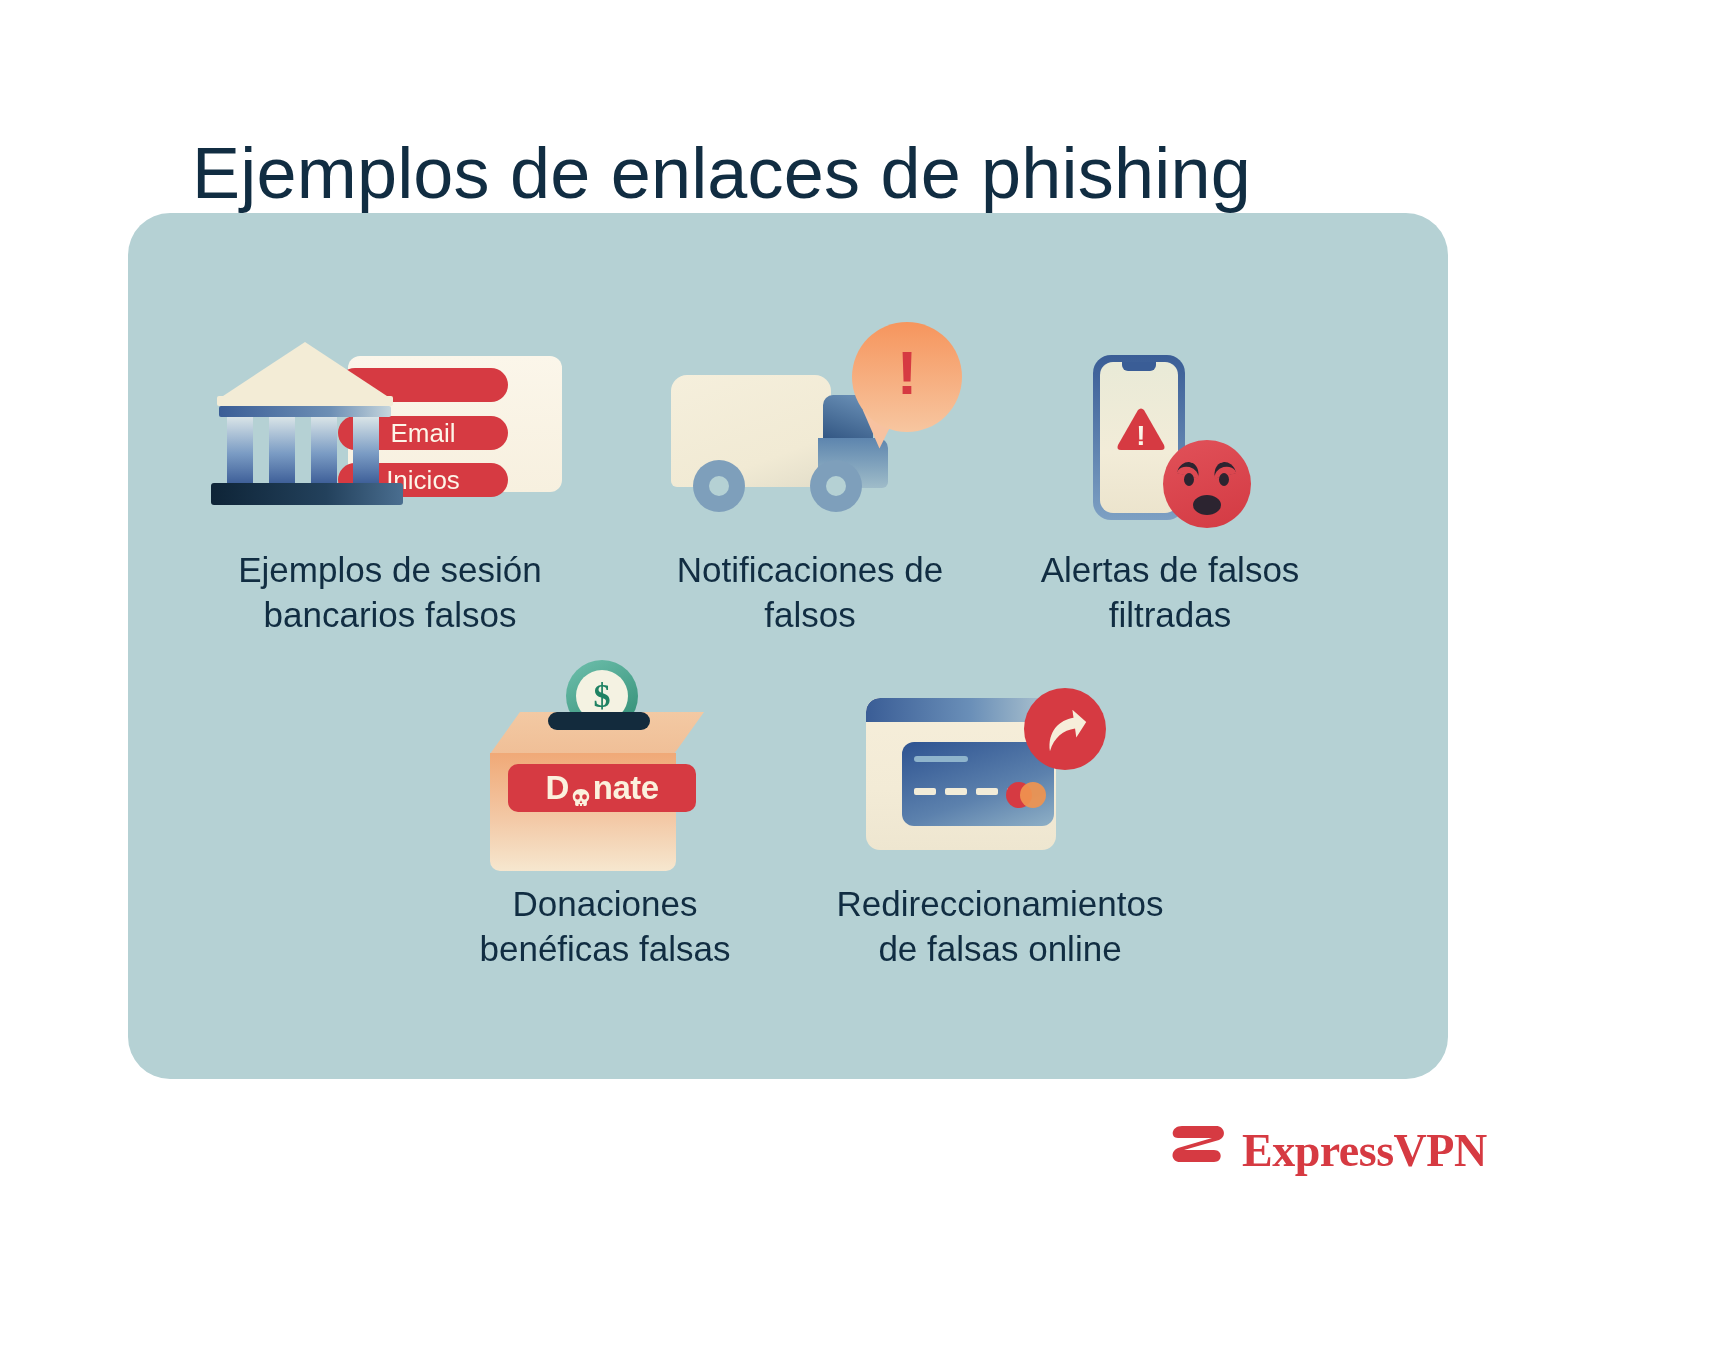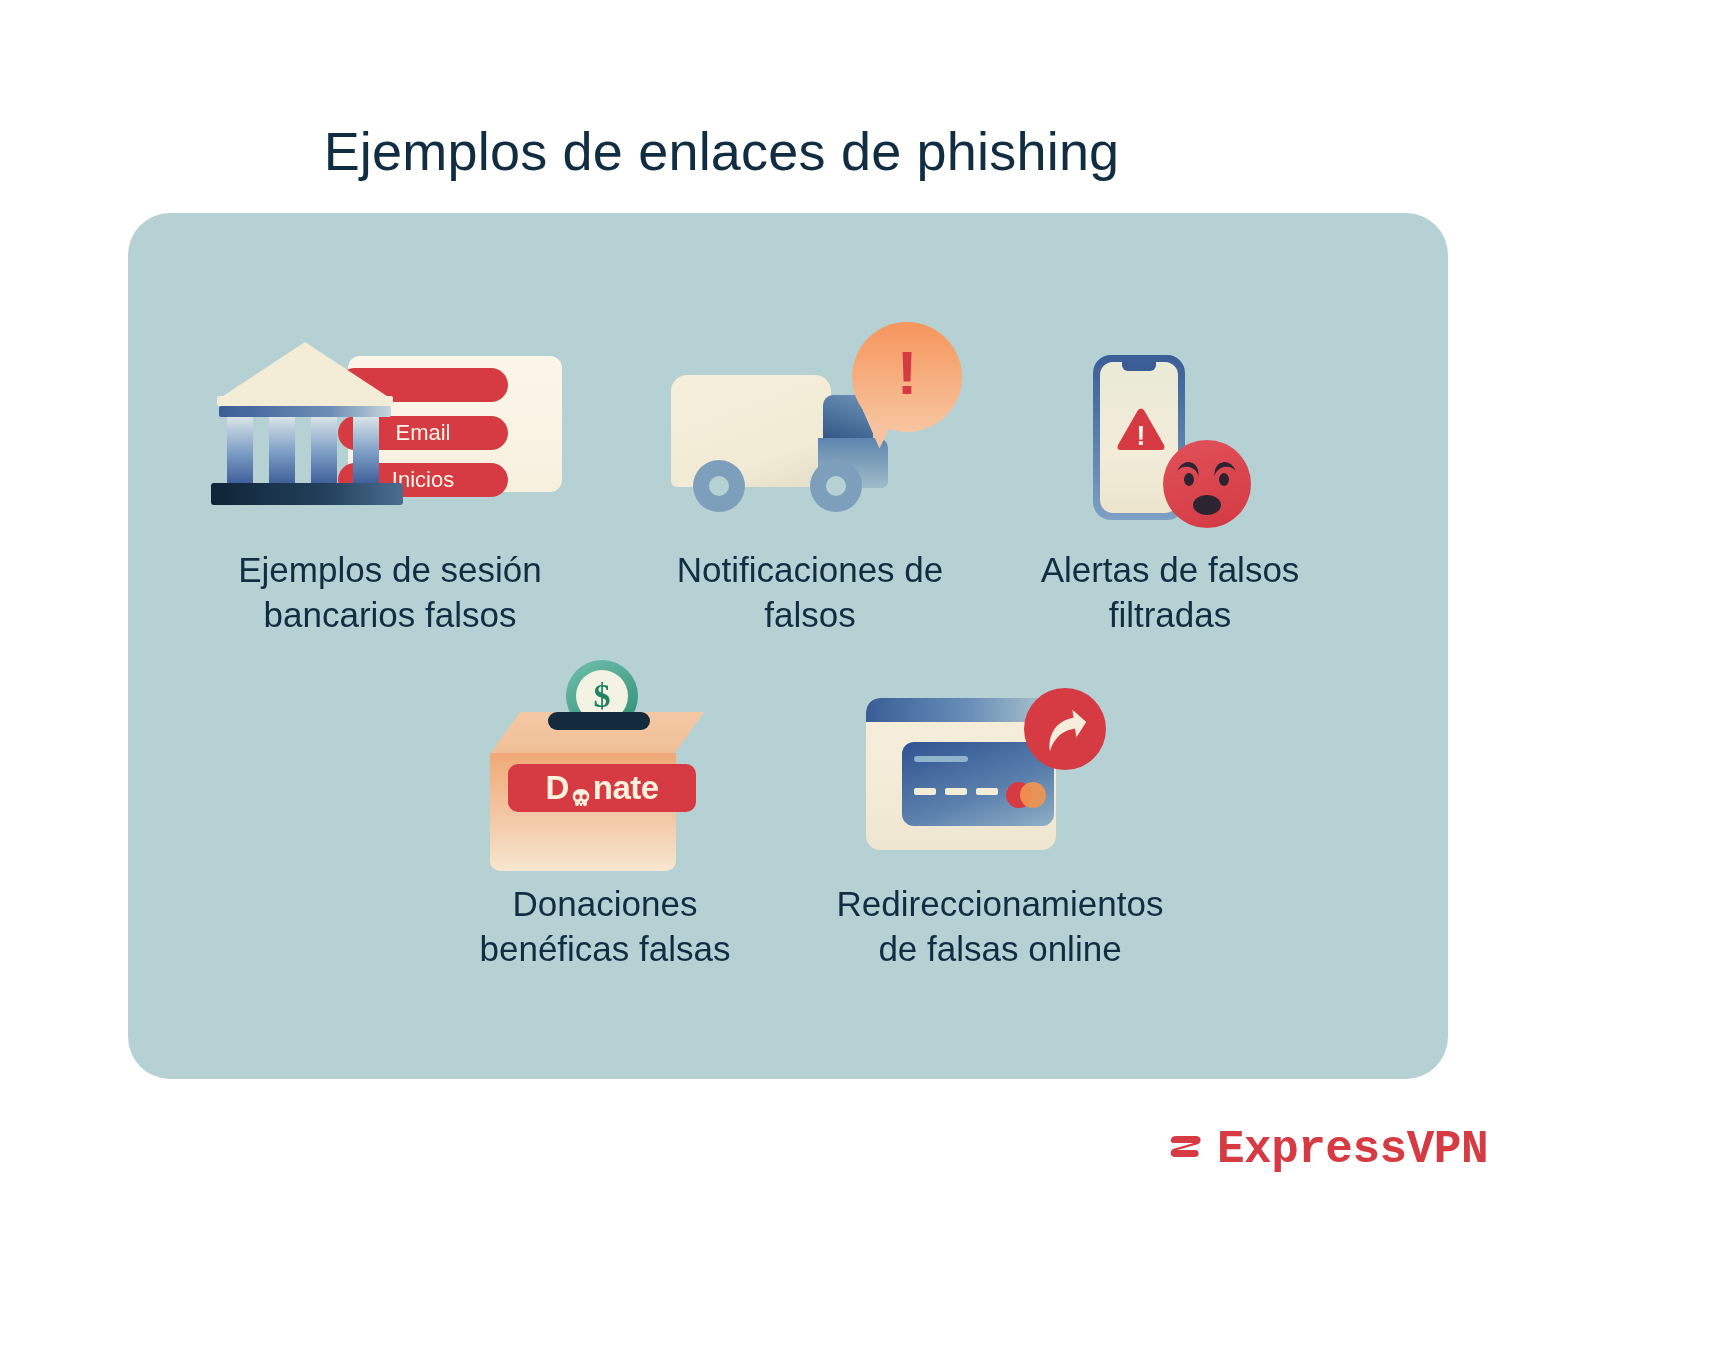--- a/index.html
+++ b/index.html
@@ -7,21 +7,21 @@
     width:1709px;height:1355px;
     background:#ffffff;
     font-family:"Liberation Sans", sans-serif;
     overflow:hidden;
     position:relative;
   }
   #page-title{
     position:absolute;
     top:84px;left:0;width:1443px;
     text-align:center;
-    font-size:54px;
+    font-size:72px;
     font-weight:400;
     color:#112d42;
     letter-spacing:0.2px;
   }
   #panel{
     position:absolute;
     left:128px;top:213px;
     width:1320px;height:866px;
     background:#b5d1d4;
     border-radius:42px;
@@ -40,21 +40,21 @@
   
   #bank-art{left:217px;top:336px;width:345px;height:170px;}
   .bank-card{
     position:absolute;left:131px;top:20px;width:214px;height:136px;
     background:linear-gradient(180deg,#fbf6ea 0%,#f7f0df 100%);
     border-radius:12px;
   }
   .bank-field{
     position:absolute;left:-10px;height:34px;
     background:#d63a42;border-radius:17px;
-    color:#fdf5e8;font-size:22px;
+    color:#fdf5e8;font-size:26px;
     display:flex;align-items:center;justify-content:center;
   }
   .bf-top{top:12px;width:170px;}
   .bf-email{top:60px;width:170px;}
   .bf-pass{top:107px;width:170px;}
   .bank-roof{
     position:absolute;left:0;top:6px;width:0;height:0;
     border-left:88px solid transparent;border-right:88px solid transparent;
     border-bottom:58px solid #f3ecd6;
   }
@@ -228,21 +228,21 @@
   .redirect svg{position:absolute;left:17px;top:17px;}
 
   
   #logo{
     position:absolute;left:1168px;top:1110px;
     width:320px;height:80px;
     display:flex;align-items:center;gap:14px;
   }
   #logo-mark{width:60px;height:52px;}
   #logo-text{
-    font-family:Liberation Mono, monospace;
+    font-family:Liberation Serif, serif;
     font-size:46px;color:#d63a42;font-weight:700;letter-spacing:-0.5px;
     white-space:nowrap;
   }
 </style>
 </head>
 <body>
 
 <h1 id="page-title">Ejemplos de enlaces de phishing</h1>
 
 <div id="panel"></div>

